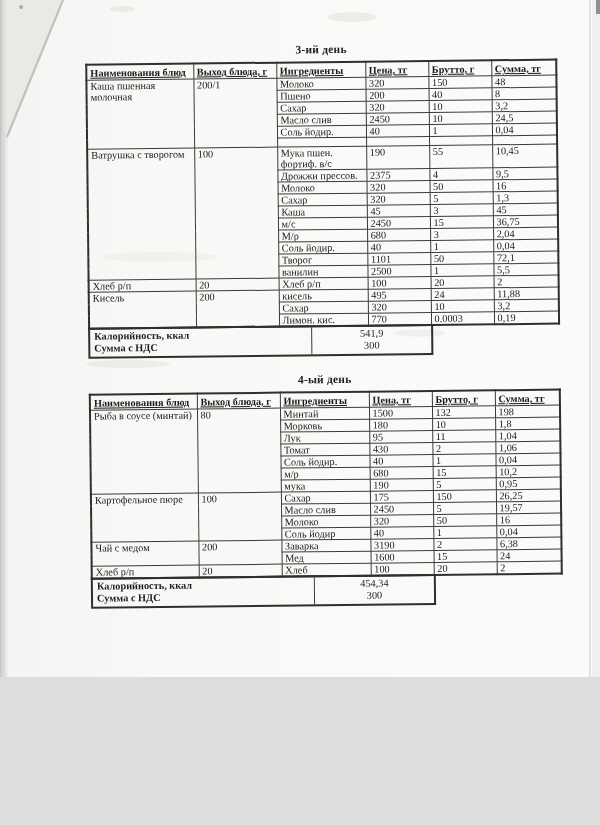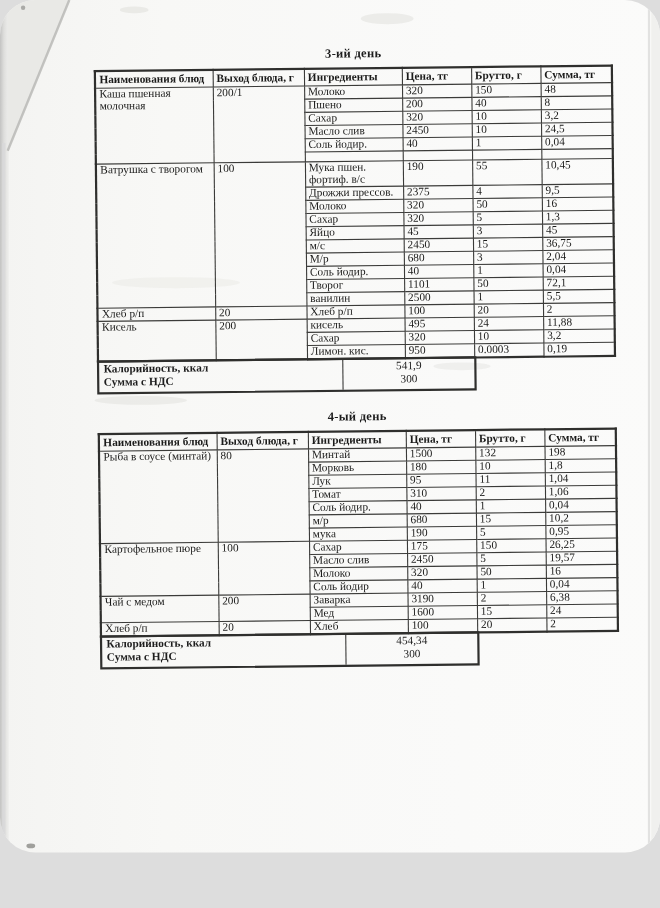--- a/index.html
+++ b/index.html
@@ -1,23 +1,22 @@
 <!DOCTYPE html>
 <html><head>
 <meta charset="utf-8">
 <style>
   * { margin:0; padding:0; box-sizing:border-box; }
   html,body { width:600px; height:825px; }
   body { background:#ddd; font-family:"Liberation Serif","DejaVu Serif",serif; }
 
   .scan-page {
-    position:relative; width:600px; height:775px; overflow:hidden;
+    position:relative; width:600px; height:677px; overflow:hidden;
     background:linear-gradient(90deg,#f4f4f2 0%,#f8f8f6 25%,#fafaf9 70%,#fbfbfa 100%);
     color:#1d1d1d;
-    border-radius:32px;
   }
 
   
   .left-strip { position:absolute; left:0; top:0; width:8px; height:825px;
     background:linear-gradient(90deg,#c3c3c2 0%,#dededc 45%,#eeeeec 100%); }
   .left-line { position:absolute; left:2px; top:130px; width:3px; height:695px;
     background:#d8d8da; opacity:.8; }
   .right-line { position:absolute; left:589px; top:0; width:2px; height:825px;
     background:#e2e2e1; }
   .right-edge { position:absolute; left:592px; top:0; width:8px; height:825px;
@@ -37,21 +36,21 @@
   .day-title { text-align:center; font-weight:bold; font-size:11.5px;
     line-height:13px; margin-bottom:5px; letter-spacing:.2px; }
 
   table.menu { border-collapse:collapse; table-layout:fixed; width:470px;
     border:2px solid #2f2f2d; }
   table.menu th, table.menu td {
     border:1px solid #3b3b39; font-size:10.3px; line-height:11px;
     padding:0 3px; text-align:left; vertical-align:top; white-space:pre-line;
     overflow:hidden; color:#1b1b1a;
   }
-  table.menu th { font-weight:bold; padding:2px 3px 1px 3px; white-space:pre; }
+  table.menu th { font-weight:bold; padding:2px 3px 1px 3px; white-space:pre;text-decoration:underline; }
   td.dish-cell { white-space:pre-line; padding:0 2px; }
   tr.tail-row td { height:9px; }
 
   .summary { display:flex; width:345px; border:2px solid #2f2f2d; margin-top:-2px;
     background:transparent; }
   .summary-labels { width:222px; border-right:1px solid #3b3b39;
     font-weight:bold; font-size:10.3px; line-height:12px; padding:1px 4px 2px 4px; }
   .summary-values { flex:1; text-align:center; font-size:10.3px; line-height:12px;
     padding:1px 0 2px 0; }
 </style>
@@ -162,21 +161,21 @@
               <td>50</td>
               <td>16</td>
             </tr>
             <tr>
               <td>Сахар</td>
               <td>320</td>
               <td>5</td>
               <td>1,3</td>
             </tr>
             <tr>
-              <td>Яйцо</td>
+              <td>Каша</td>
               <td>45</td>
               <td>3</td>
               <td>45</td>
             </tr>
             <tr>
               <td>м/с</td>
               <td>2450</td>
               <td>15</td>
               <td>36,75</td>
             </tr>
@@ -221,21 +220,21 @@
               <td>11,88</td>
             </tr>
             <tr>
               <td>Сахар</td>
               <td>320</td>
               <td>10</td>
               <td>3,2</td>
             </tr>
             <tr>
               <td>Лимон. кис.</td>
-              <td>950</td>
+              <td>770</td>
               <td>0.0003</td>
               <td>0,19</td>
             </tr>
           </tbody>
       </table>
       <div class="summary">
         <div class="summary-labels">
           <div>Калорийность, ккал</div>
           <div>Сумма с НДС</div>
         </div>
@@ -283,21 +282,21 @@
               <td>1,8</td>
             </tr>
             <tr>
               <td>Лук</td>
               <td>95</td>
               <td>11</td>
               <td>1,04</td>
             </tr>
             <tr>
               <td>Томат</td>
-              <td>310</td>
+              <td>430</td>
               <td>2</td>
               <td>1,06</td>
             </tr>
             <tr>
               <td>Соль йодир.</td>
               <td>40</td>
               <td>1</td>
               <td>0,04</td>
             </tr>
             <tr>

